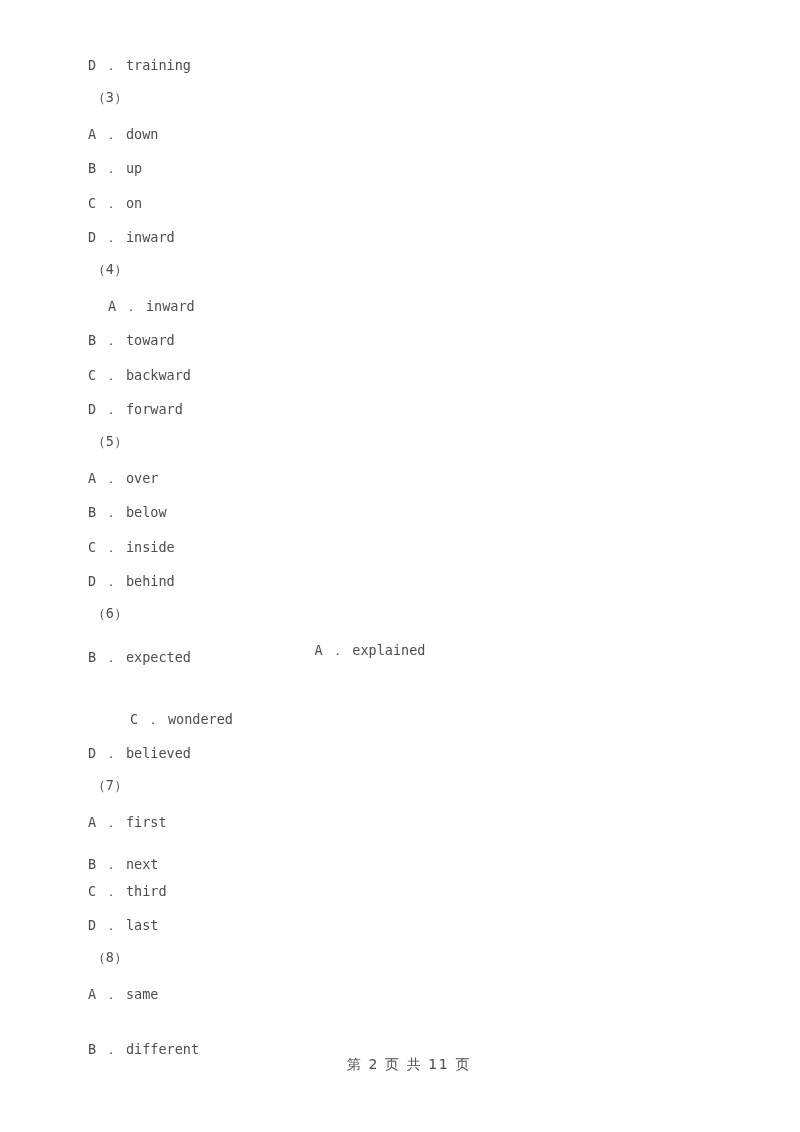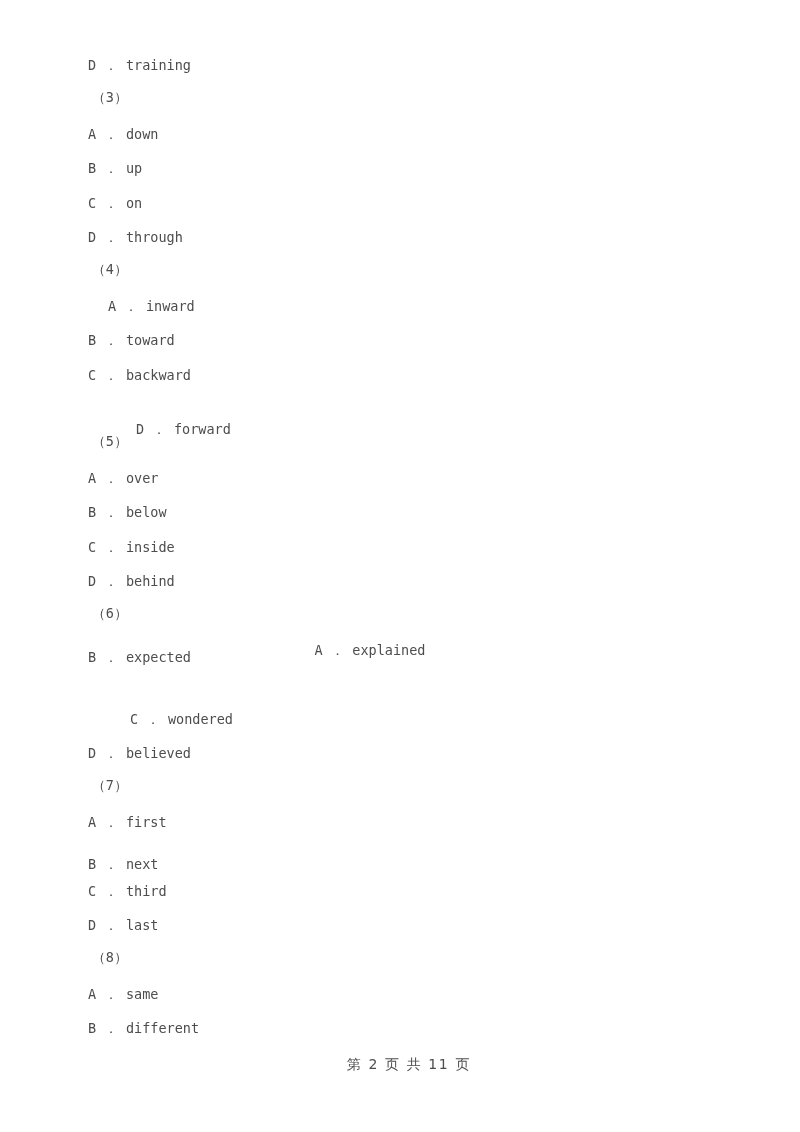--- a/index.html
+++ b/index.html
@@ -67,41 +67,41 @@
 </head>
 <body>
 
 <div id="page" style="width: 800px; height: 1132px; background: rgb(255, 255, 255);">
   <div id="content">
       <div class="line opt-line" style="top: 48px;"><span class="txt">D ． training</span></div>
       <div class="line num-line" style="top: 80px;"><span class="txt">（3）</span></div>
       <div class="line opt-line" style="top: 117px;"><span class="txt">A ． down</span></div>
       <div class="line opt-line" style="top: 151px;"><span class="txt">B ． up</span></div>
       <div class="line opt-line" style="top: 186px;"><span class="txt">C ． on</span></div>
-      <div class="line opt-line" style="top: 220px;"><span class="txt">D ． through</span></div>
+      <div class="line opt-line" style="top: 220px;"><span class="txt">D ． inward</span></div>
       <div class="line num-line" style="top: 252px;"><span class="txt">（4）</span></div>
       <div class="line opt-line" style="top: 289px; padding-left: 20px;"><span class="txt">A ． inward</span></div>
       <div class="line opt-line" style="top: 323px;"><span class="txt">B ． toward</span></div>
       <div class="line opt-line" style="top: 358px;"><span class="txt">C ． backward</span></div>
-      <div class="line opt-line" style="top: 412px; padding-left: 48px;"><span class="txt">D ． forward</span></div>
+      <div class="line opt-line" style="top: 392px;"><span class="txt">D ． forward</span></div>
       <div class="line num-line" style="top: 424px;"><span class="txt">（5）</span></div>
       <div class="line opt-line" style="top: 461px;"><span class="txt">A ． over</span></div>
       <div class="line opt-line" style="top: 495px;"><span class="txt">B ． below</span></div>
       <div class="line opt-line" style="top: 530px;"><span class="txt">C ． inside</span></div>
       <div class="line opt-line" style="top: 564px;"><span class="txt">D ． behind</span></div>
       <div class="line num-line" style="top: 596px;"><span class="txt">（6）</span></div>
       <div class="line opt-line" style="top: 633px; text-align: center;"><span class="txt">A ． explained</span></div>
       <div class="line opt-line" style="top: 640px;"><span class="txt">B ． expected</span></div>
       <div class="line opt-line" style="top: 702px; padding-left: 42px;"><span class="txt">C ． wondered</span></div>
       <div class="line opt-line" style="top: 736px;"><span class="txt">D ． believed</span></div>
       <div class="line num-line" style="top: 768px;"><span class="txt">（7）</span></div>
       <div class="line opt-line" style="top: 805px;"><span class="txt">A ． first</span></div>
       <div class="line opt-line" style="top: 847px;"><span class="txt">B ． next</span></div>
       <div class="line opt-line" style="top: 874px;"><span class="txt">C ． third</span></div>
       <div class="line opt-line" style="top: 908px;"><span class="txt">D ． last</span></div>
       <div class="line num-line" style="top: 940px;"><span class="txt">（8）</span></div>
       <div class="line opt-line" style="top: 977px;"><span class="txt">A ． same</span></div>
-      <div class="line opt-line" style="top: 1011px;"><span class="txt">B ． different</span></div>
+      <div class="line opt-line" style="top: 1032px;"><span class="txt">B ． different</span></div>
     </div>
   <div class="footer-line" style="top: 1034px;">
     <span class="ftxt">第 2 页 共 11 页</span>
   </div>
 </div>
 
 </body></html>

